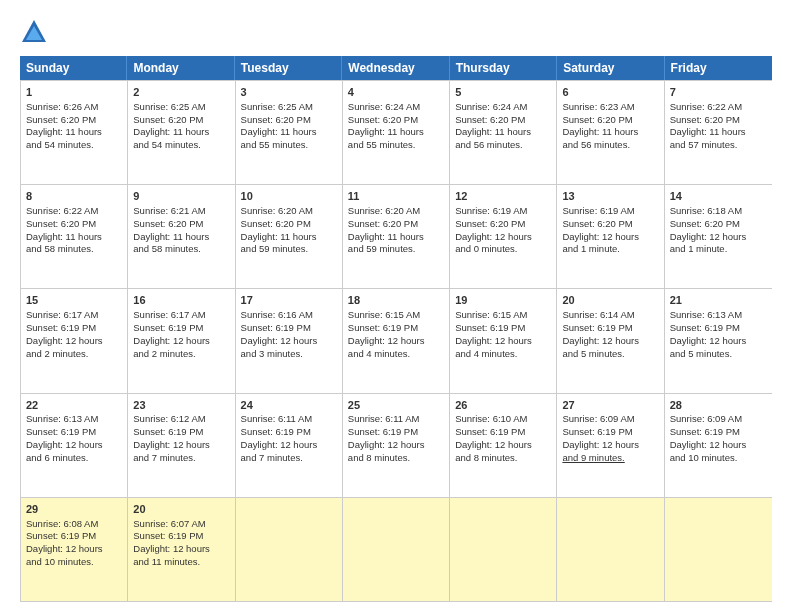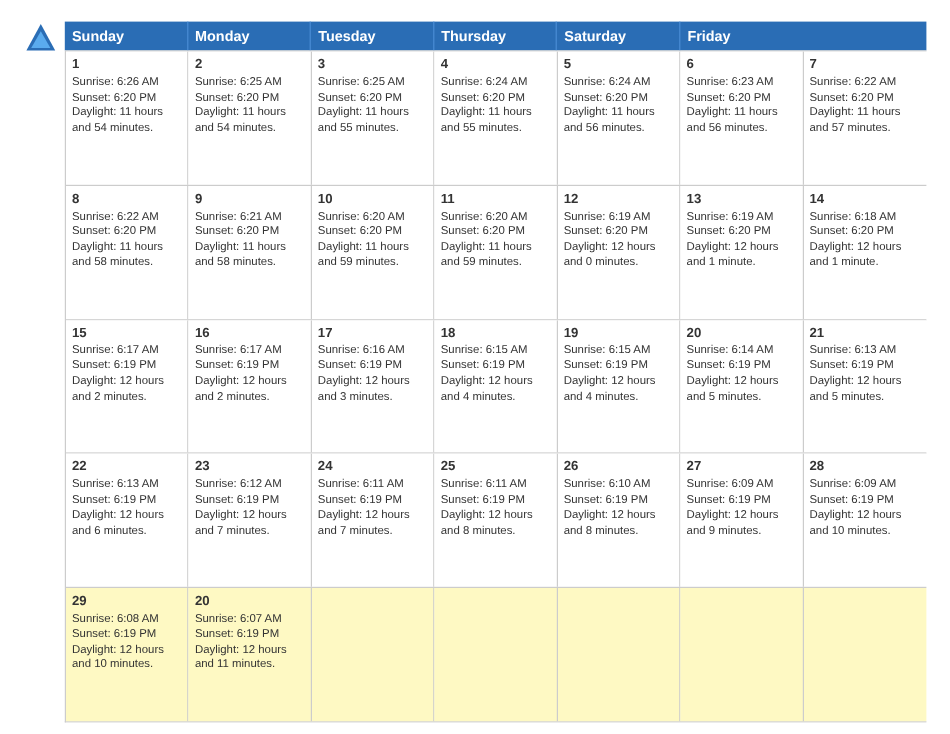--- a/index.html
+++ b/index.html
@@ -8,21 +8,21 @@
       background: #fff;
       width: 792px;
       height: 612px;
       overflow: hidden;
     }
     .page {
       width: 792px;
       height: 612px;
       padding: 18px 20px 10px 20px;
       display: flex;
-      flex-direction: row;
+      flex-direction: column;
     }
     .header {
       display: flex;
       justify-content: space-between;
       align-items: flex-start;
       margin-bottom: 10px;
     }
     .logo {
       display: flex;
       align-items: center;
@@ -136,20 +136,21 @@
       <div class="month-title"></div>
       <div class="subtitle"></div>
     </div>
   </div>
 
   <div class="calendar">
     <div class="cal-header">
     <div class="cal-header-cell">Sunday</div>
         <div class="cal-header-cell">Monday</div>
         <div class="cal-header-cell">Tuesday</div>
+        <div class="cal-header-cell">Wednesday</div>
         <div class="cal-header-cell">Thursday</div>
         <div class="cal-header-cell">Saturday</div>
         <div class="cal-header-cell">Friday</div>
       </div>
     <div class="cal-body">
     <div class="cal-row">
           <div class="cal-cell">
             <span class="day-num">1</span>
             <span style="display: block;">Sunrise: 6:26 AM</span>
             <span style="display: block;">Sunset: 6:20 PM</span>
@@ -335,21 +336,21 @@
             <span style="display: block;">Sunrise: 6:10 AM</span>
             <span style="display: block;">Sunset: 6:19 PM</span>
             <span style="display: block;">Daylight: 12 hours</span>
             <span style="display: block;">and 8 minutes.</span>
           </div>
           <div class="cal-cell">
             <span class="day-num">27</span>
             <span style="display: block;">Sunrise: 6:09 AM</span>
             <span style="display: block;">Sunset: 6:19 PM</span>
             <span style="display: block;">Daylight: 12 hours</span>
-            <span style="display: block;">and 9 minutes.</span>
+            <span style="display: block; text-decoration: underline;">and 9 minutes.</span>
           </div>
           <div class="cal-cell">
             <span class="day-num">28</span>
             <span style="display: block;">Sunrise: 6:09 AM</span>
             <span style="display: block;">Sunset: 6:19 PM</span>
             <span style="display: block;">Daylight: 12 hours</span>
             <span style="display: block;">and 10 minutes.</span>
           </div>
         </div>
         <div class="cal-row last-row">

